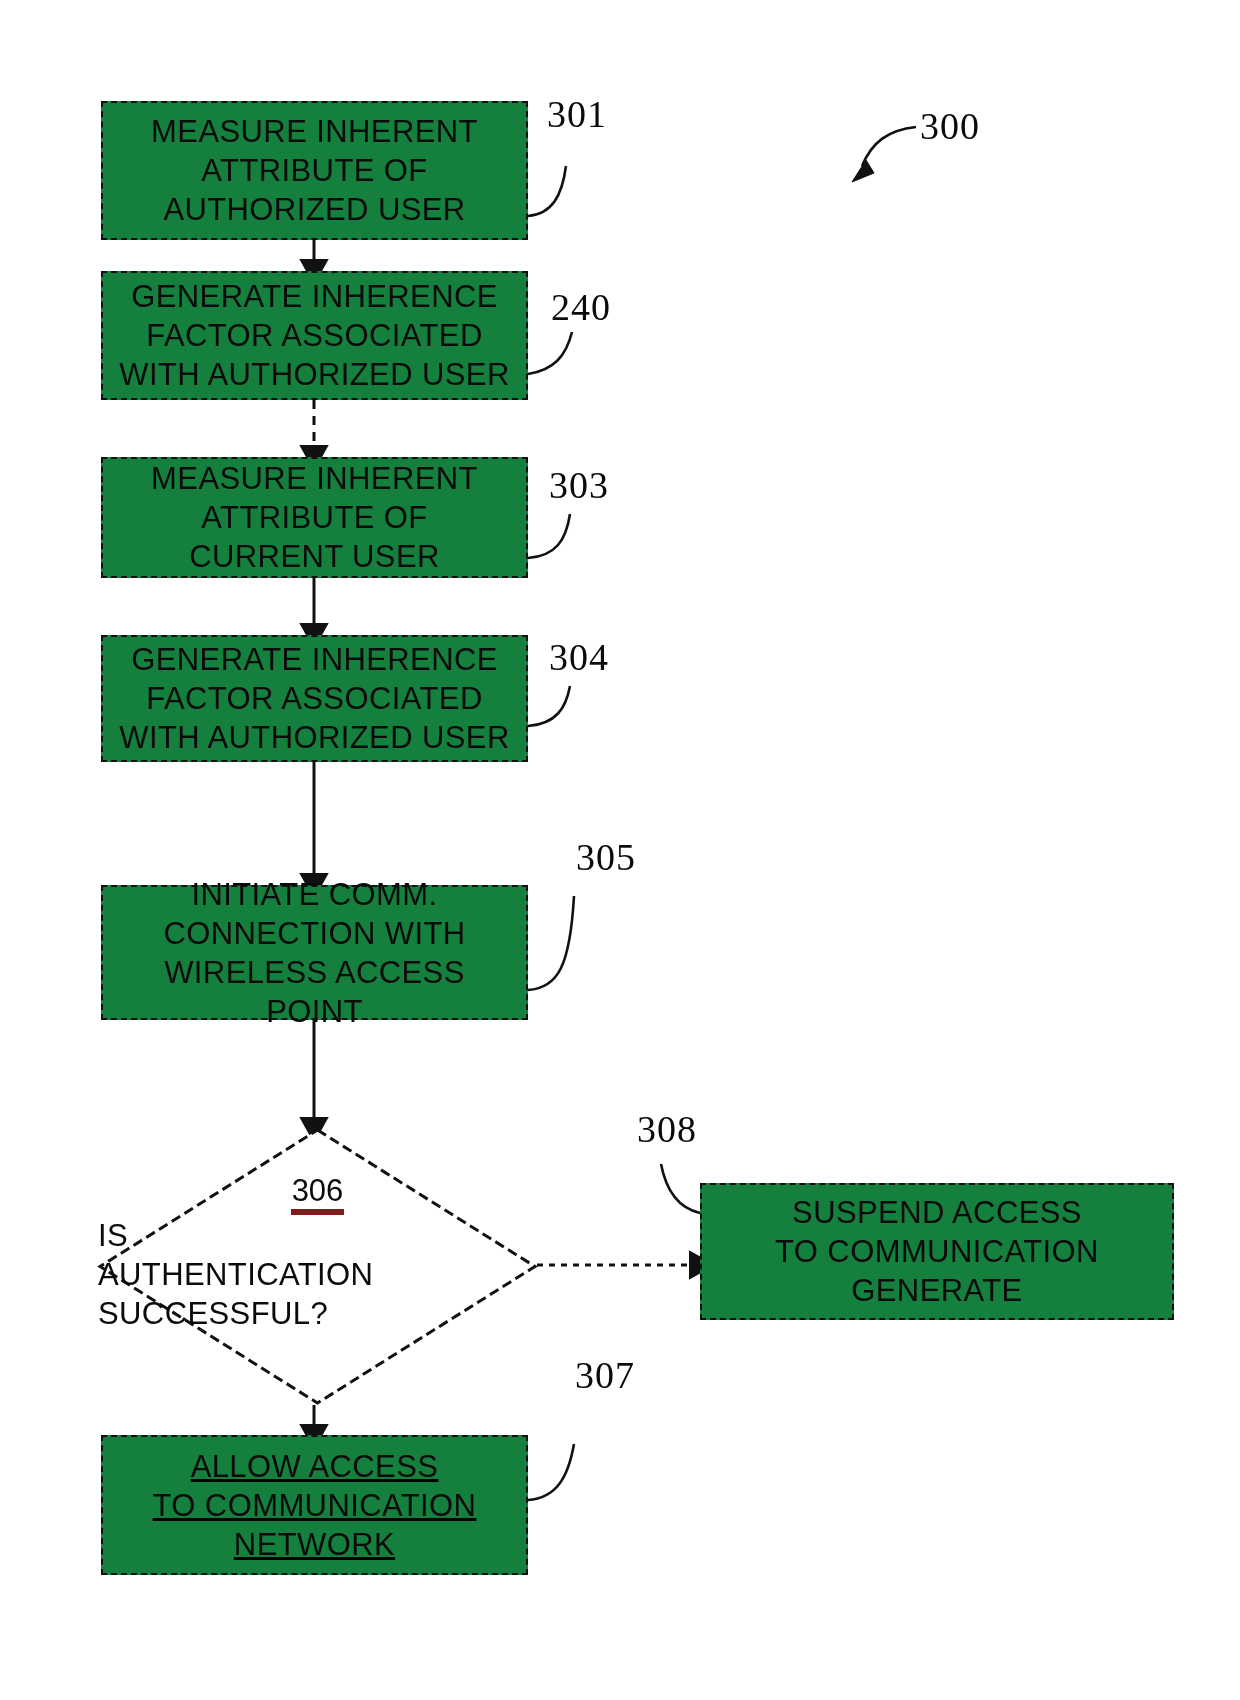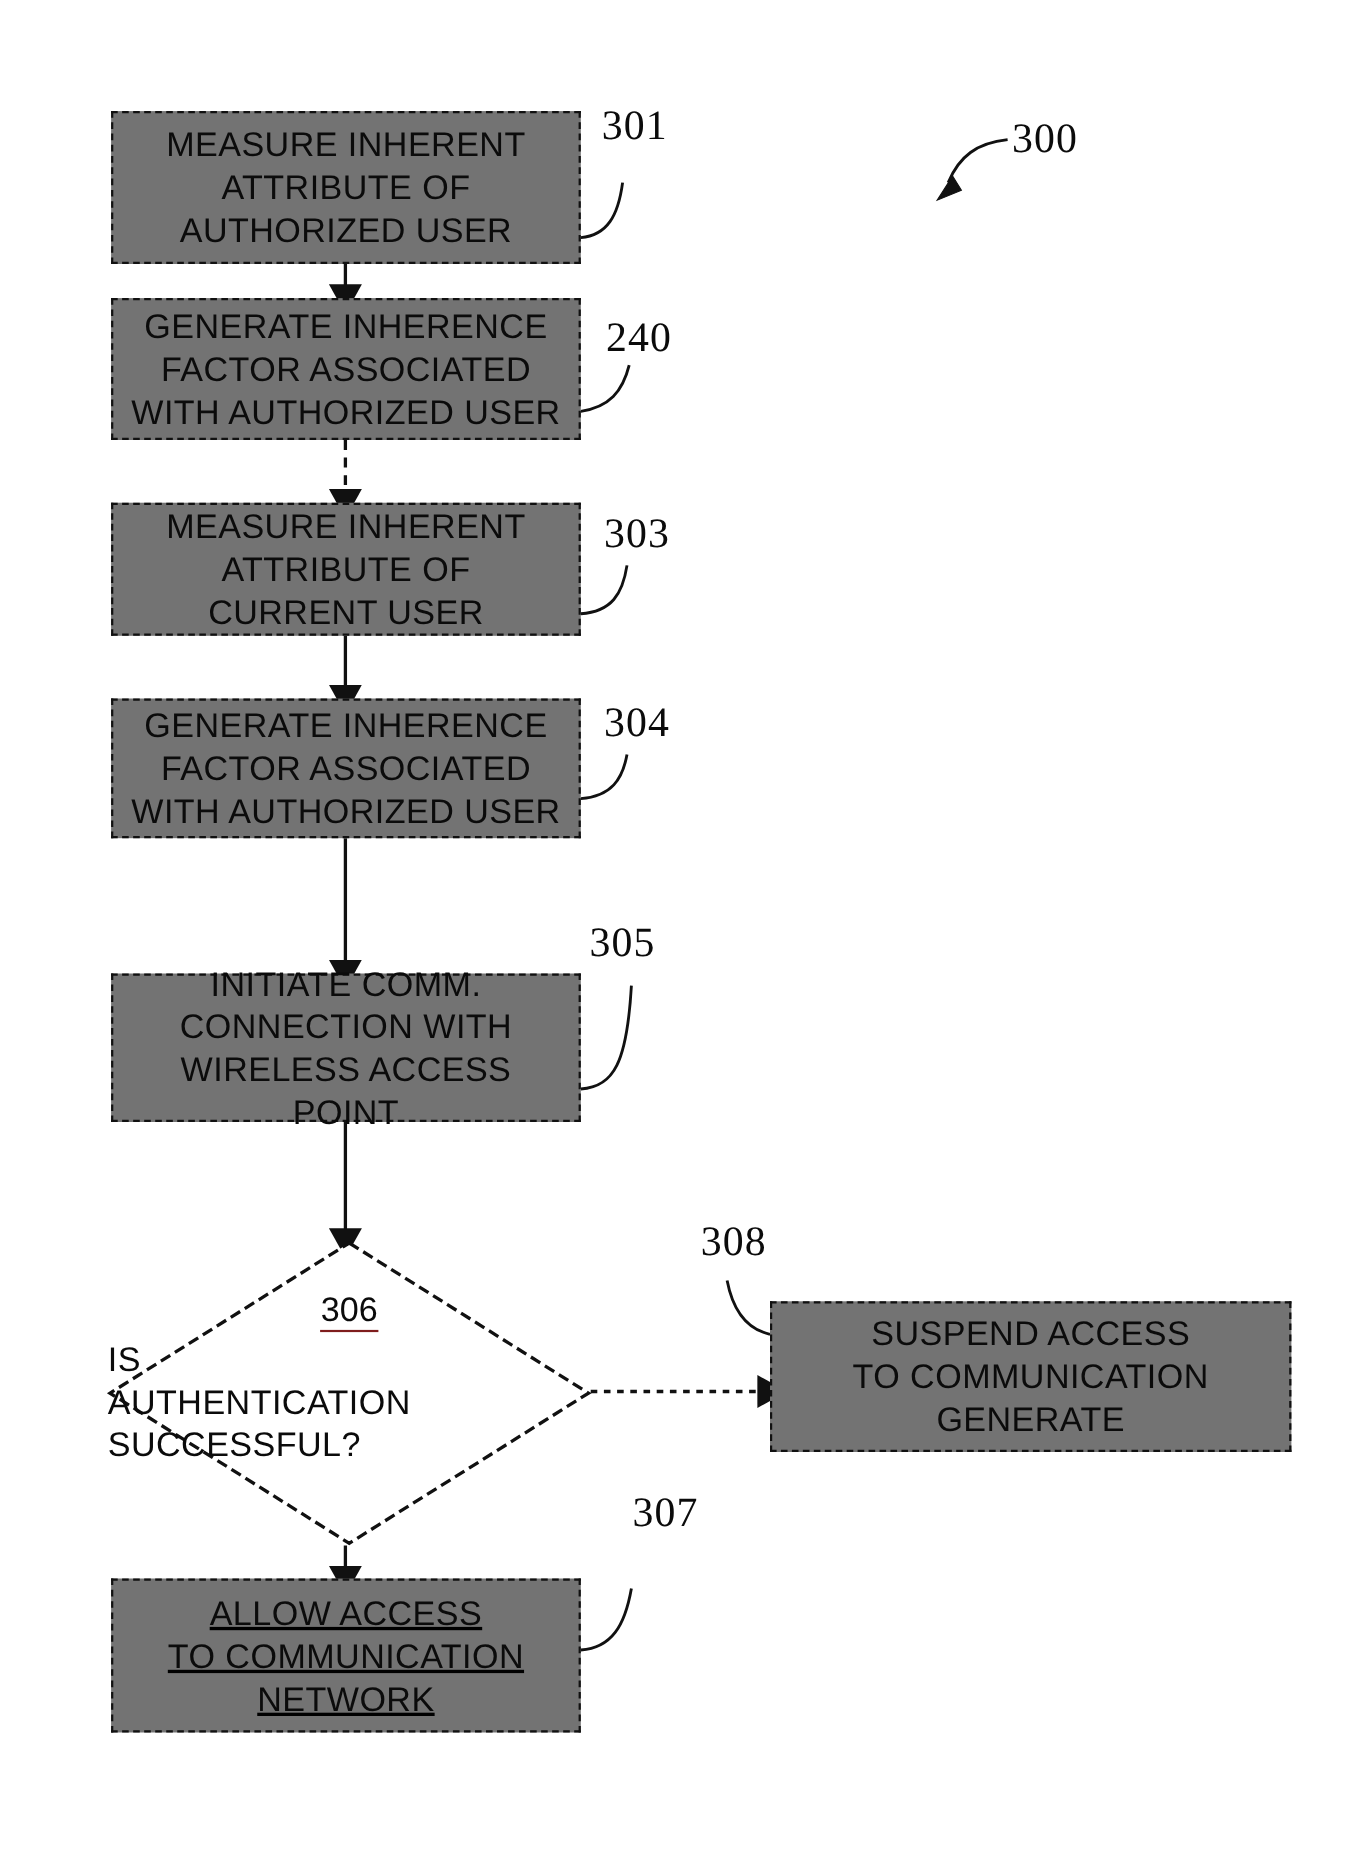--- a/index.html
+++ b/index.html
@@ -9,21 +9,21 @@
   #stage{position:absolute;left:0;top:0;width:1240px;height:1700px;}
 
   
   .node{
     position:absolute;
     border:2px dashed #111;
     box-sizing:border-box;
     display:flex;
     align-items:center;
     justify-content:center;
-    background:#737373;
+    background:#15803d;
   }
   .node .txt{
     font-size:31px;
     line-height:39px;
     letter-spacing:0.4px;
     text-align:center;
     white-space:pre-line;
     font-weight:400;
     color:#0b0b0b;
   }
@@ -42,21 +42,21 @@
     color:#0b0b0b;
   }
   .diamond-num{
     position:absolute;
     width:100%;
     text-align:center;
     font-size:31px;
     line-height:34px;
     color:#0b0b0b;
   }
-  .diamond-num span{ border-bottom:2px solid #7f1d1d; padding:0 1px 1px 1px;}
+  .diamond-num span{ border-bottom:6px solid #7f1d1d; padding:0 1px 1px 1px;}
 
   
   .ref{
     position:absolute;
     font-family:"Liberation Serif","DejaVu Serif",serif;
     font-size:38px;
     line-height:38px;
     letter-spacing:1px;
     color:#0b0b0b;
     white-space:nowrap;
@@ -133,21 +133,21 @@
 WITH AUTHORIZED USER</div>
   </div>
   <div class="ref" style="left:549px;top:638px;">304</div>
 
   <div class="node" style="left:101px;top:885px;width:427px;height:135px;">
     <div class="txt">INITIATE COMM.
 CONNECTION WITH
 WIRELESS ACCESS
 POINT</div>
   </div>
-  <div class="ref" style="left:536px;top:838px;">305</div>
+  <div class="ref" style="left:576px;top:838px;">305</div>
 
   <div class="diamond-wrap" style="left:98px;top:1128px;width:439px;height:277px;">
     <svg width="439" height="277" viewBox="0 0 439 277">
       <polygon points="219.5,2 437,138.5 219.5,275 2,138.5" fill="#fff" stroke="#111" stroke-width="3" stroke-dasharray="10 5"></polygon>
     </svg>
     <div class="diamond-num" style="top:46px;">
       <span>306</span>
     </div>
     <div class="diamond-label" style="top:88px;">IS
 AUTHENTICATION

